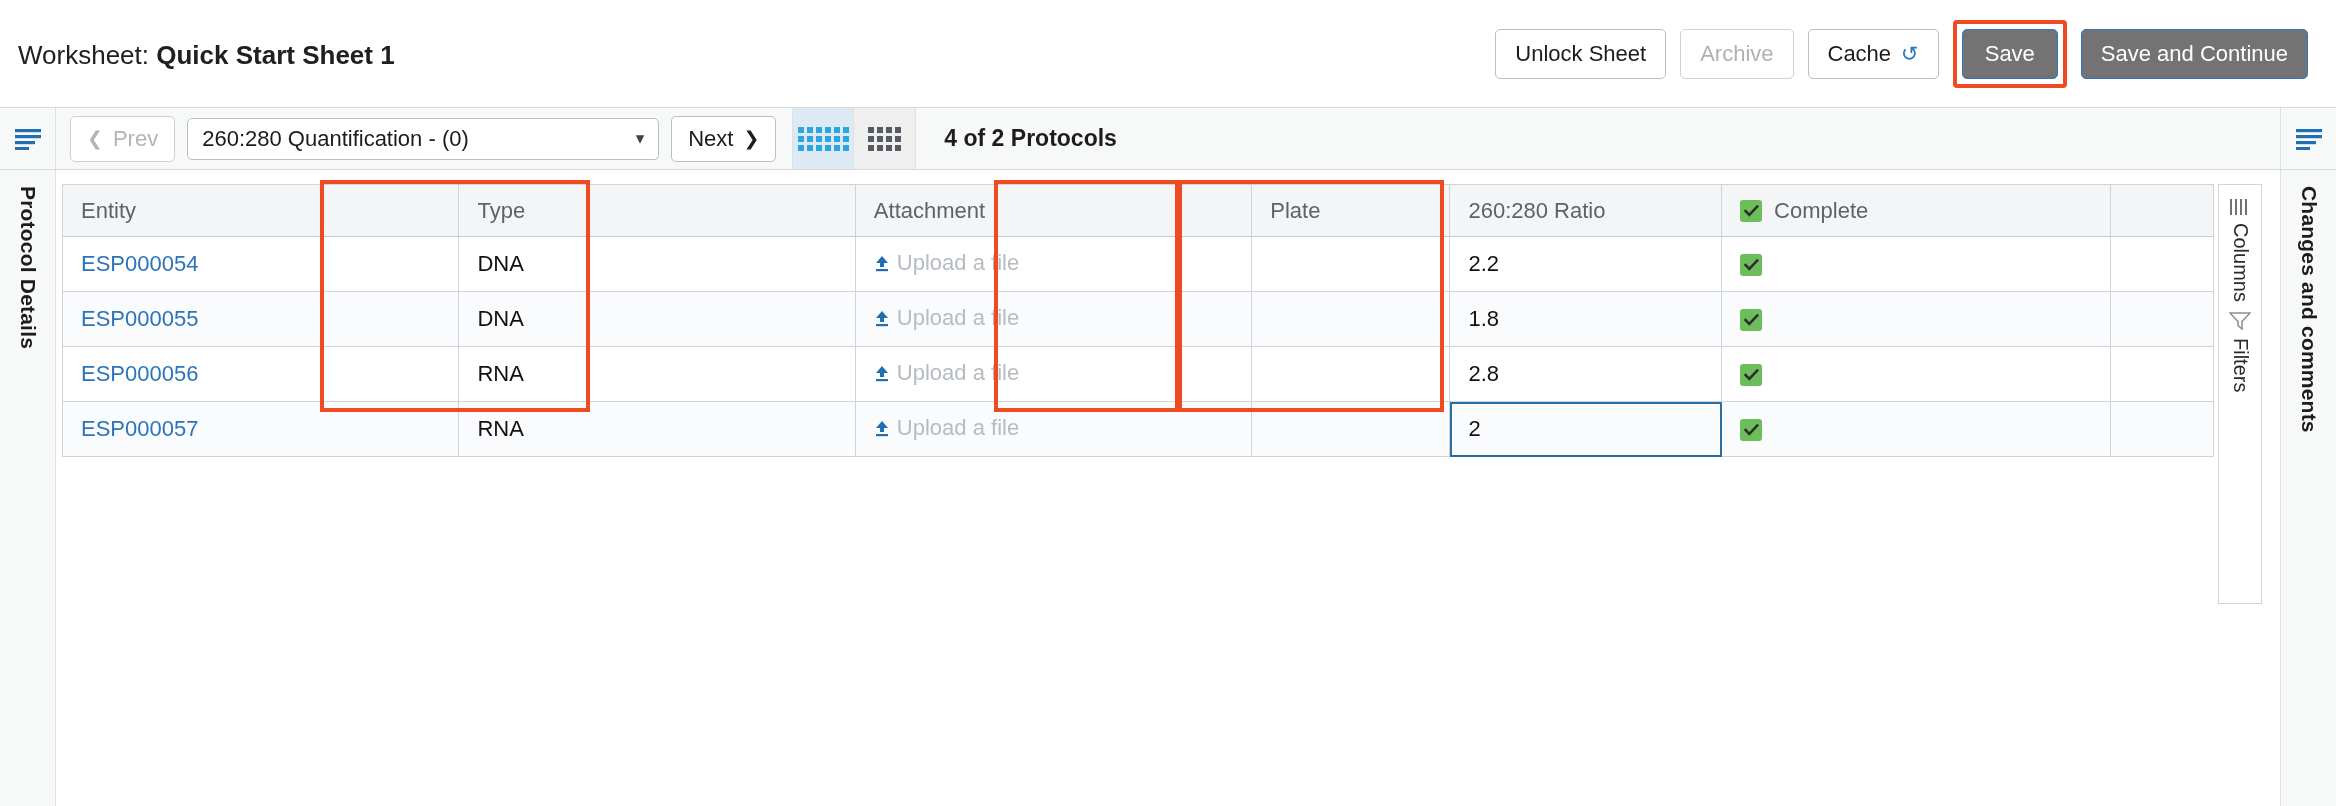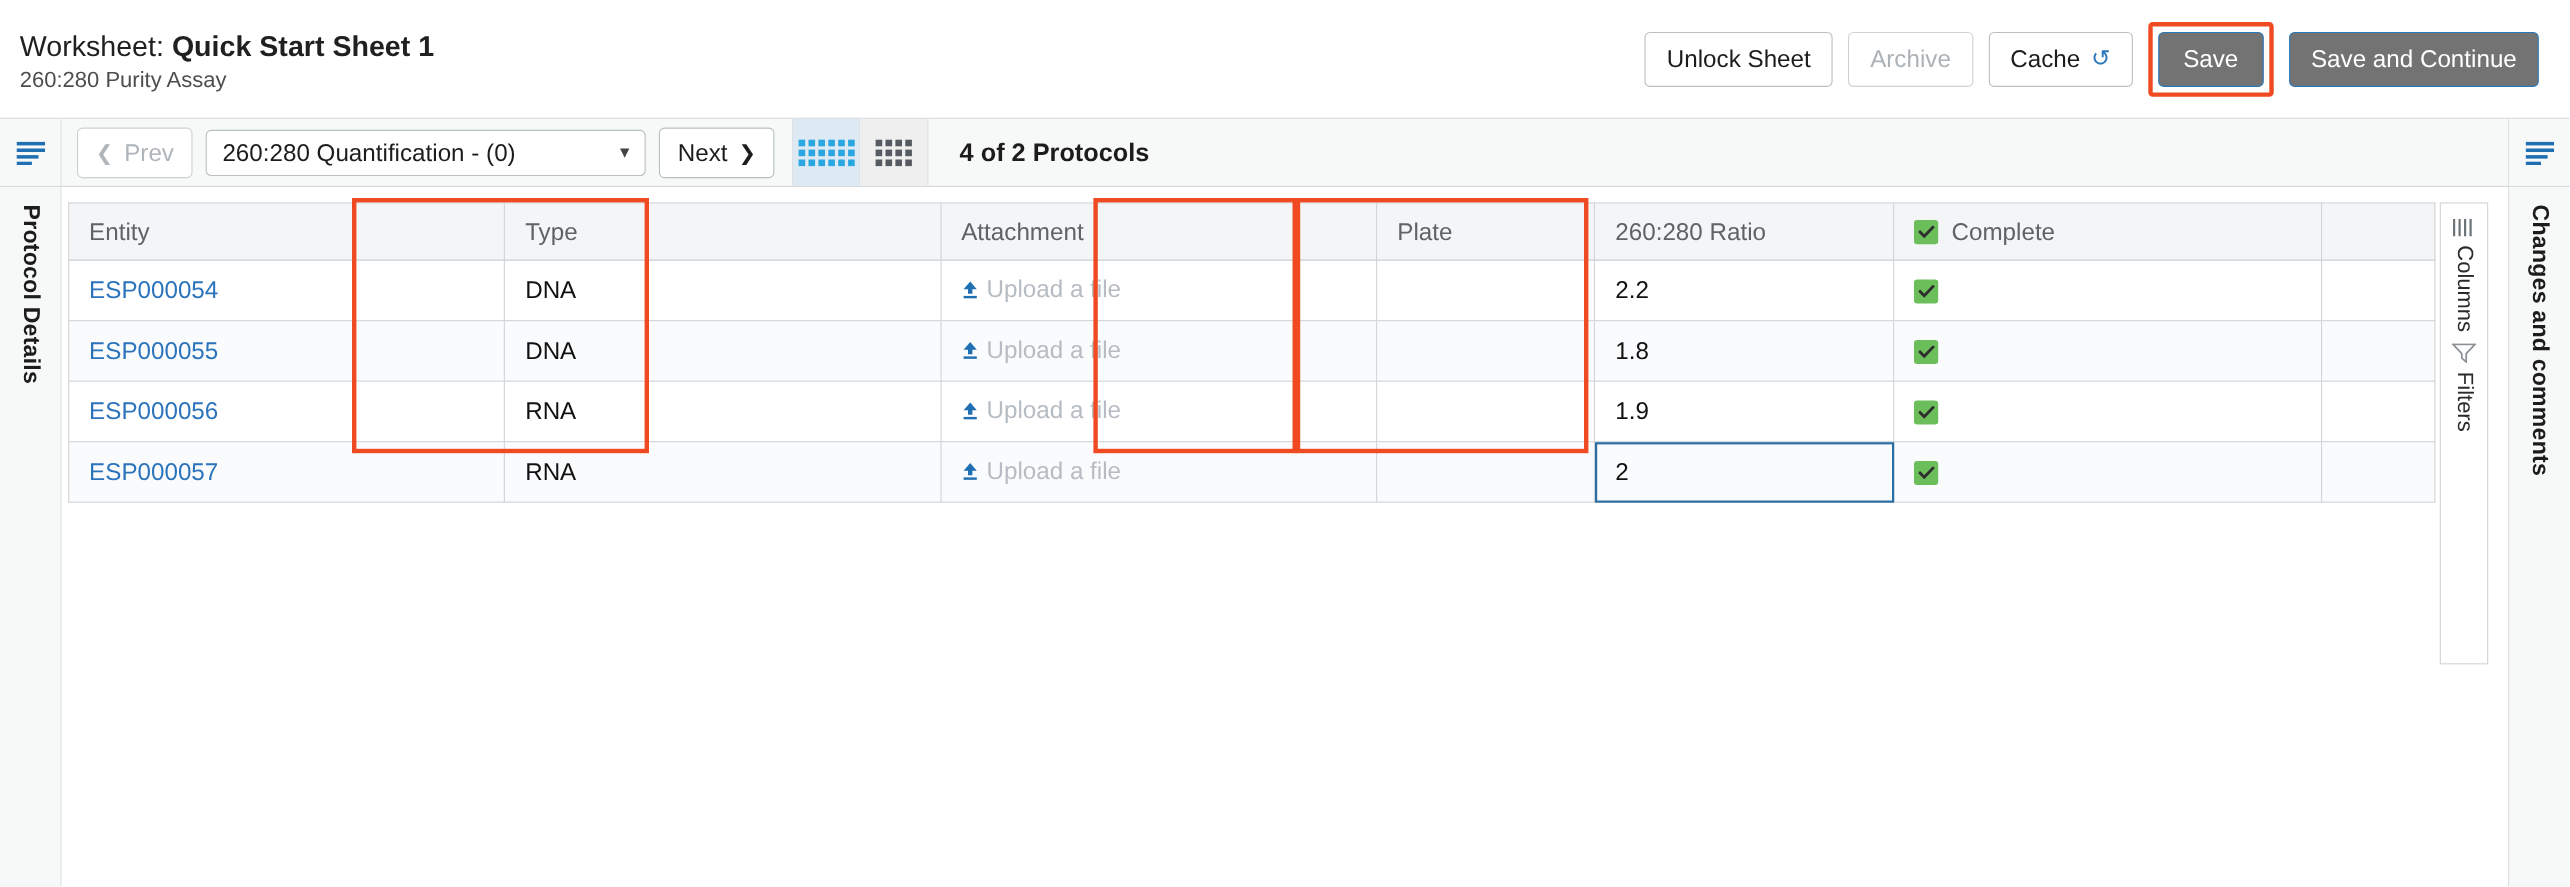--- a/index.html
+++ b/index.html
@@ -119,21 +119,21 @@
     align-items: center;
     gap: 10px;
     cursor: pointer;
     color: #1c1c1c;
     white-space: nowrap;
   }
   .nav-btn.disabled { color: #b0b5ba; border-color: #ccd1d5; cursor: default; }
   .chev { font-size: 19px; }
   .proto-select {
     position: relative;
-    width: 400px;
+    width: 472px;
     margin: 0 12px;
     border: 1px solid #b9bfc4;
     border-radius: 5px;
     background: #ffffff;
     height: 42px;
     display: flex;
     align-items: center;
     padding: 0 14px;
     font-size: 22px;
     color: #1c1c1c;
@@ -306,21 +306,20 @@
     pointer-events: none;
     z-index: 20;
   }
 </style>
 </head>
 <body>
 
 <div class="app-header">
   <div class="title-block">
     <div class="ws-title"><span>Worksheet: </span><b>Quick Start Sheet 1</b></div>
-    <div class="ws-subtitle">260:280 Purity Assay</div>
   </div>
 
   <div class="header-actions">
     <button class="btn">Unlock Sheet</button>
     <button class="btn disabled">Archive</button>
     <button class="btn">
       <span>Cache</span>
       <span class="refresh-glyph">↻</span>
     </button>
     <span class="save-wrap">
@@ -509,21 +508,21 @@
               <span class="upload-ico">
                 <svg width="16" height="17" viewBox="0 0 16 17">
                     <path d="M8 1 L14 8 L10 8 L10 12 L6 12 L6 8 L2 8 Z" fill="#1f6fb2"></path>
                     <rect x="2" y="14" width="12" height="2.2" fill="#1f6fb2"></rect>
                   </svg>
               </span>
               <span>Upload a file</span>
             </span>
           </td>
           <td></td>
-          <td><span class="cell-plain">1.9</span></td>
+          <td><span class="cell-plain">2.8</span></td>
           <td>
             <span class="check-box">
               <svg width="15" height="12" viewBox="0 0 15 12">
                   <path d="M1.5 6 L5.3 9.8 L13.2 1.6" stroke="#2d2d2d" stroke-width="2.6" fill="none" stroke-linecap="square"></path>
                 </svg>
             </span>
           </td>
           <td></td>
         </tr>
 

